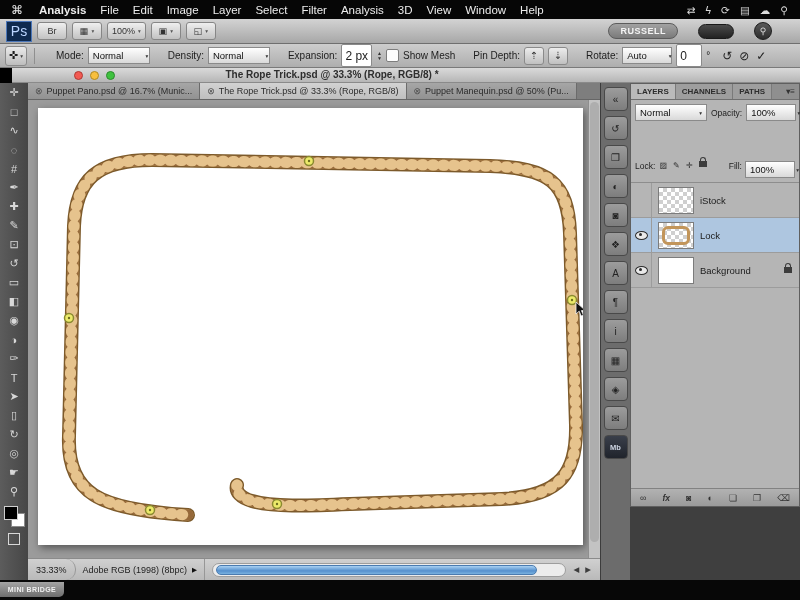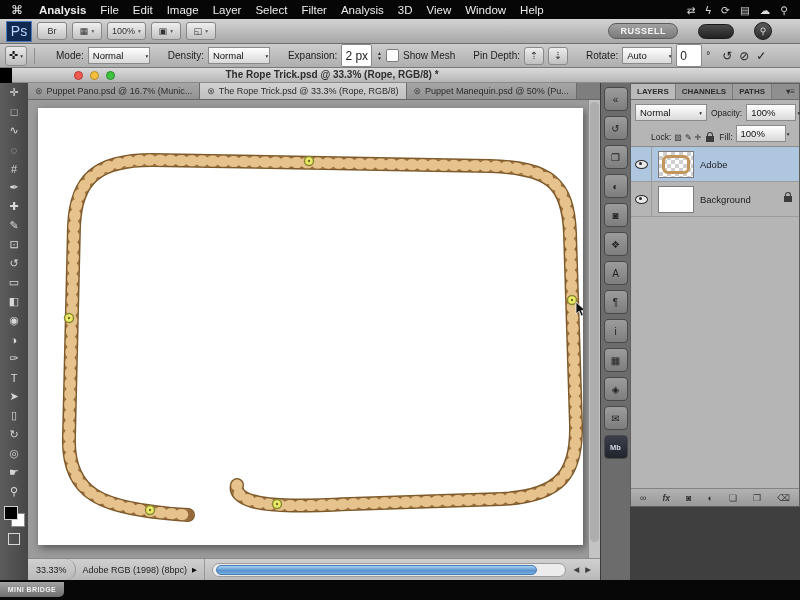--- a/index.html
+++ b/index.html
@@ -82,21 +82,21 @@
 
   
   .layers-panel{position:absolute;left:630px;top:83px;width:170px;height:424px;background:#b5b5b5;border:1px solid #5f5f5f;box-sizing:border-box;}
   .panel-tabs{height:15px;background:#8f8f8f;display:flex;align-items:stretch;font-size:8px;font-weight:bold;color:#2d2d2d;border-bottom:1px solid #6f6f6f;}
   .panel-tab{padding:0 6px;display:flex;align-items:center;border-right:1px solid #7a7a7a;background:#9e9e9e;white-space:nowrap;}
   .panel-tab.active{background:#bababa;}
   .panel-menu{margin-left:auto;padding-right:4px;font-size:8px;color:#333;display:flex;align-items:center;}
   .blend-row{display:flex;align-items:center;gap:4px;padding:4px 4px 2px;font-size:8.5px;color:#222;}
   .blend-combo{width:62px;flex:none;}
   .small-combo{width:40px;flex:none;}
-  .lock-row{display:flex;align-items:flex-end;gap:3px;padding:2px 20px 4px;font-size:8.5px;color:#222;border-bottom:1px solid #8d8d8d;}
+  .lock-row{display:flex;align-items:flex-start;gap:3px;padding:2px 4px 4px;font-size:8.5px;color:#222;border-bottom:1px solid #8d8d8d;margin-top:36px;}
   .lock-glyph{font-size:8px;color:#333;width:10px;text-align:center;}
   .layer-row{height:34px;display:flex;align-items:center;border-bottom:1px solid #9c9c9c;background:#b5b5b5;font-size:9.5px;color:#1c1c1c;}
   .layer-row.selected{background:#aec6e0;}
   .eye-box{width:20px;height:100%;border-right:1px solid #9c9c9c;display:flex;align-items:center;justify-content:center;flex:none;}
   .eye{width:11px;height:7px;border:1px solid #2c2c2c;border-radius:50%;position:relative;background:#e9e9e9;}
   .eye::after{content:"";position:absolute;left:3px;top:1px;width:3px;height:3px;border-radius:50%;background:#2c2c2c;}
   .thumb{width:36px;height:27px;margin:0 6px;border:1px solid #7c7c7c;box-sizing:border-box;flex:none;background:#fff;}
   .checker{background-image:linear-gradient(45deg,#cfcfcf 25%,transparent 25%,transparent 75%,#cfcfcf 75%),linear-gradient(45deg,#cfcfcf 25%,transparent 25%,transparent 75%,#cfcfcf 75%);background-size:8px 8px;background-position:0 0,4px 4px;background-color:#fff;}
   .rope-mini{width:100%;height:100%;position:relative;}
   .rope-mini::after{content:"";position:absolute;left:3px;top:3px;right:3px;bottom:3px;border:3px solid #c2955a;border-radius:6px;}
@@ -360,28 +360,36 @@
     <span class="lock-glyph">▨</span>
     <span class="lock-glyph">✎</span>
     <span class="lock-glyph">✛</span>
     <span class="mini-lock" style="margin:0 2px;"></span>
     <span style="margin-left:auto;">Fill:</span>
     <span class="combo small-combo">
         <span>100%</span>
         <span class="caret">▾</span>
       </span>
   </div>
+  <div class="layer-row">
+    <div class="eye-box">
+        <span class="eye" style="visibility: hidden;"></span>
+      </div>
+    <div class="thumb checker"></div>
+    <span class="layer-name">iStock</span>
+
+  </div>
   <div class="layer-row selected">
     <div class="eye-box">
         <span class="eye"></span>
       </div>
     <div class="thumb checker">
         <div class="rope-mini"></div>
       </div>
-    <span class="layer-name">Adobe</span>
+    <span class="layer-name">Lock</span>
 
   </div>
   <div class="layer-row">
     <div class="eye-box">
         <span class="eye"></span>
       </div>
     <div class="thumb"></div>
     <span class="layer-name">Background</span>
     <span class="mini-lock"></span>
   </div>

